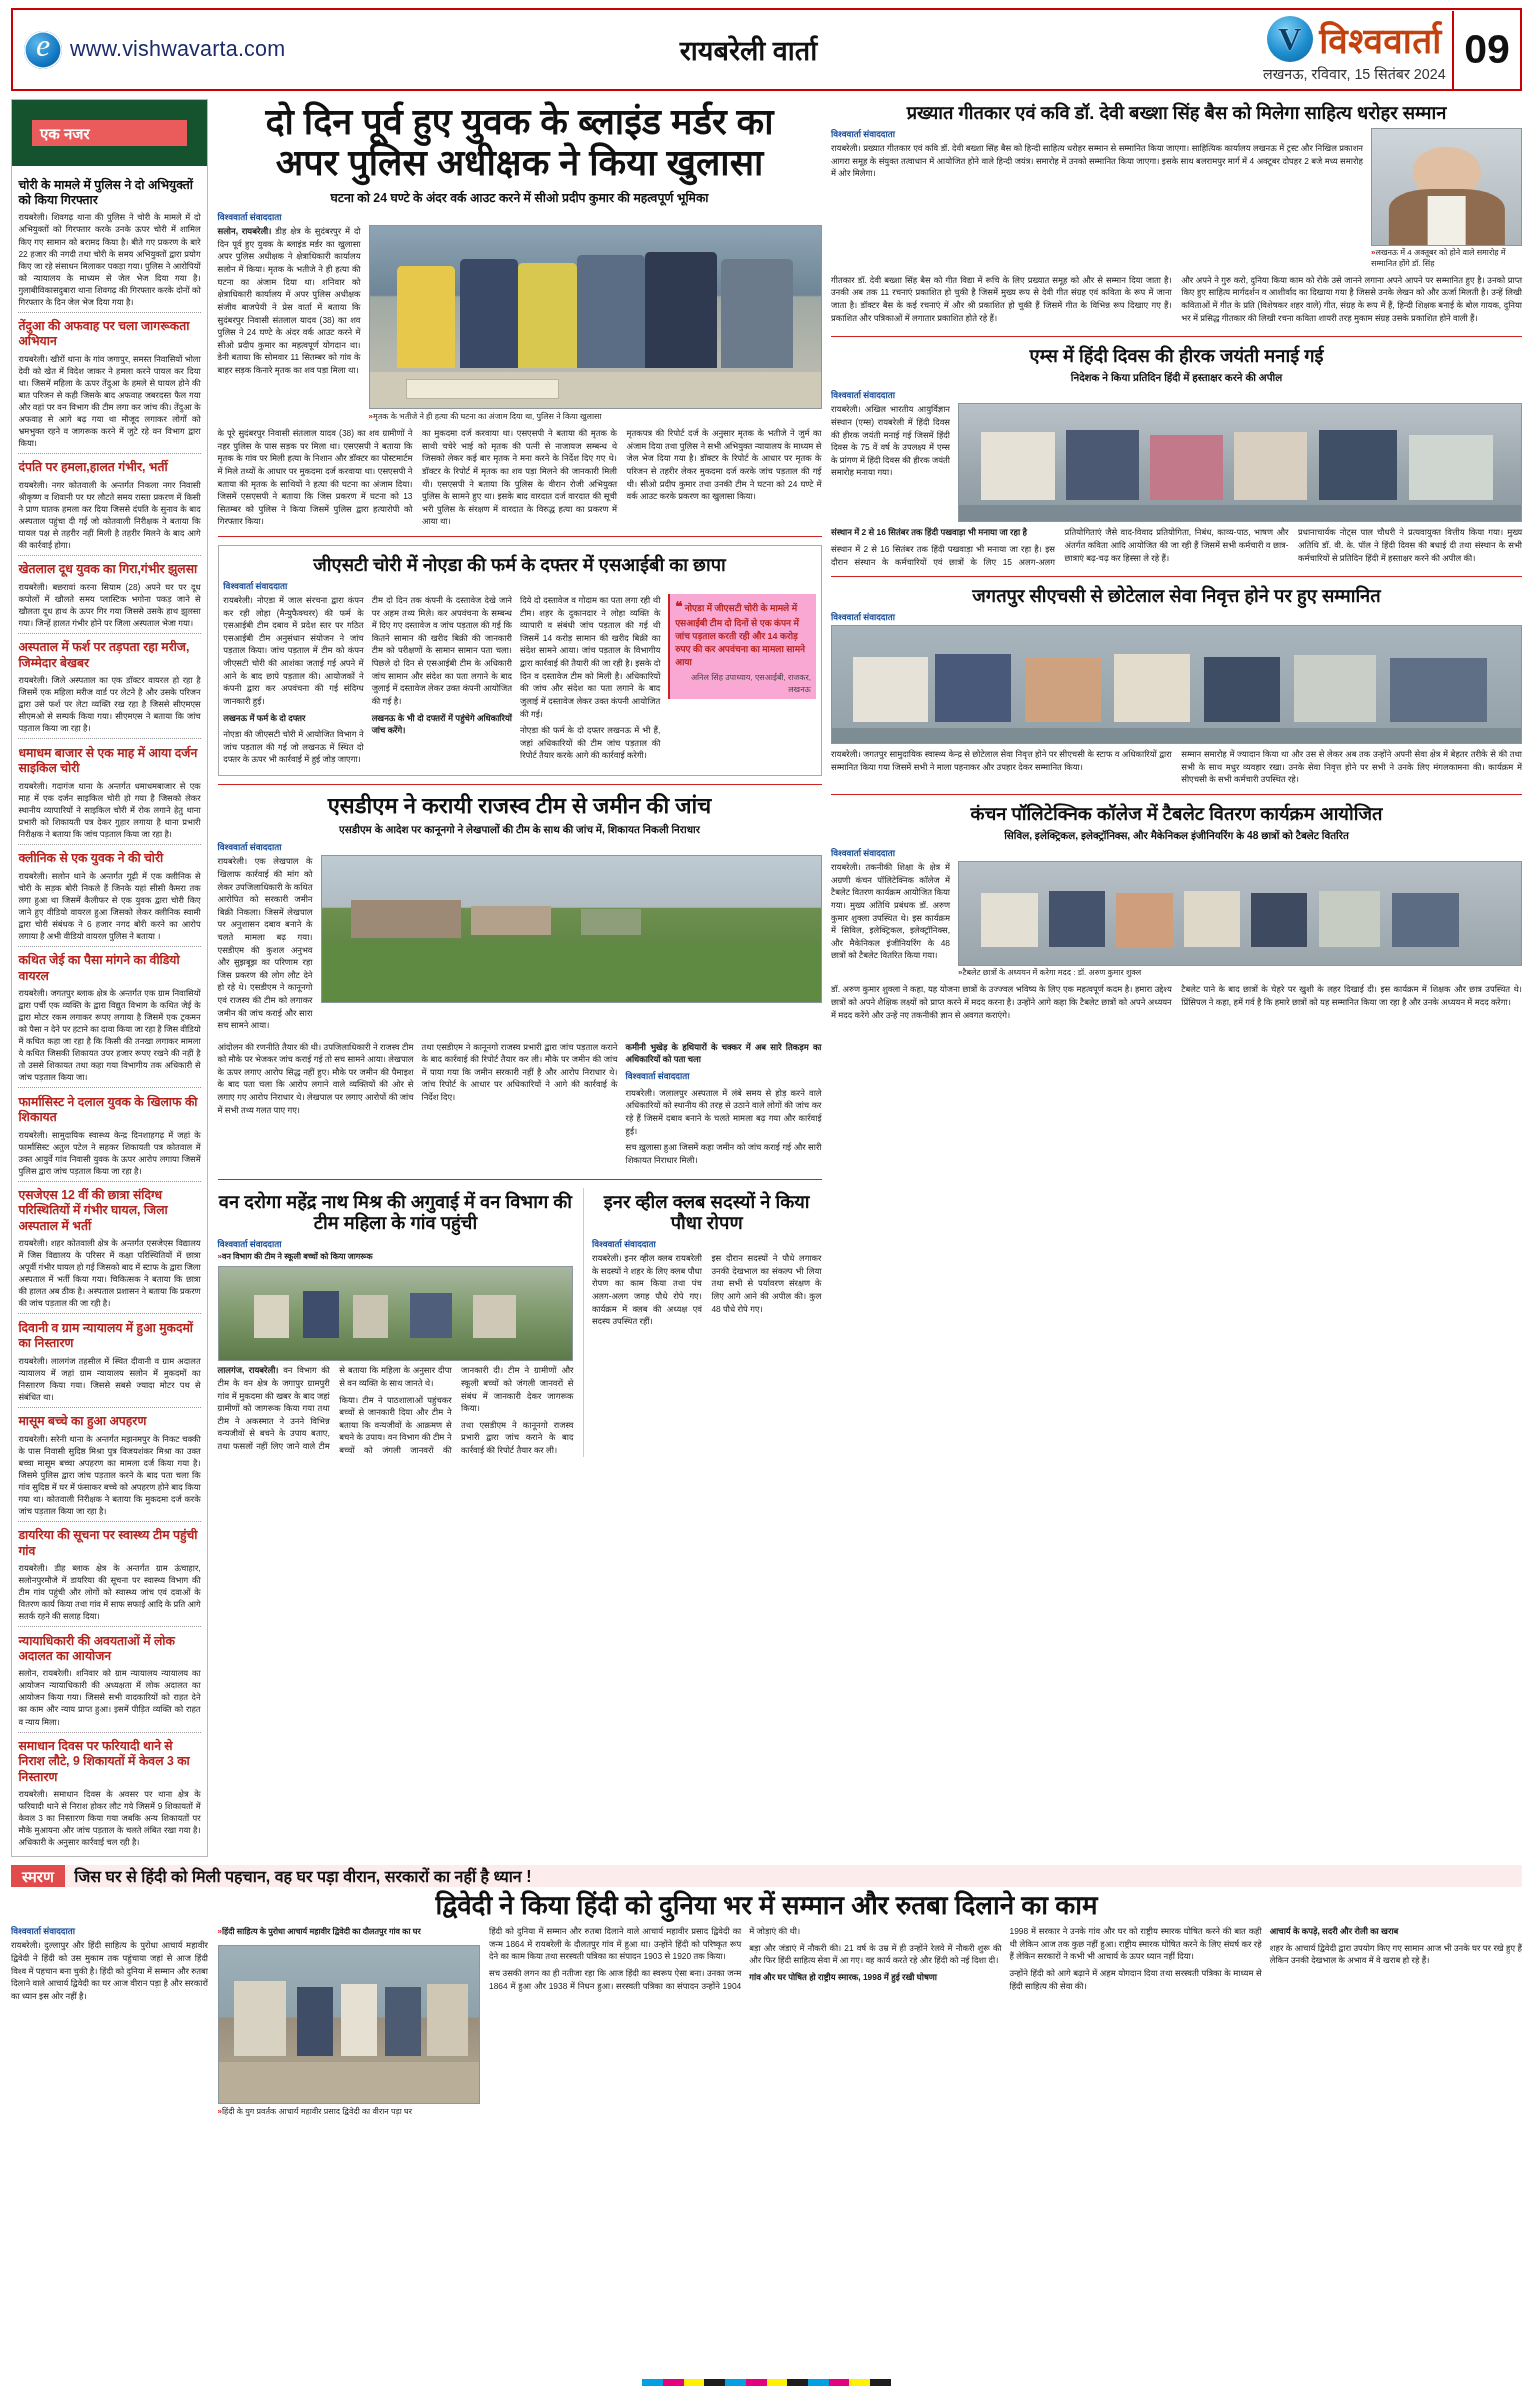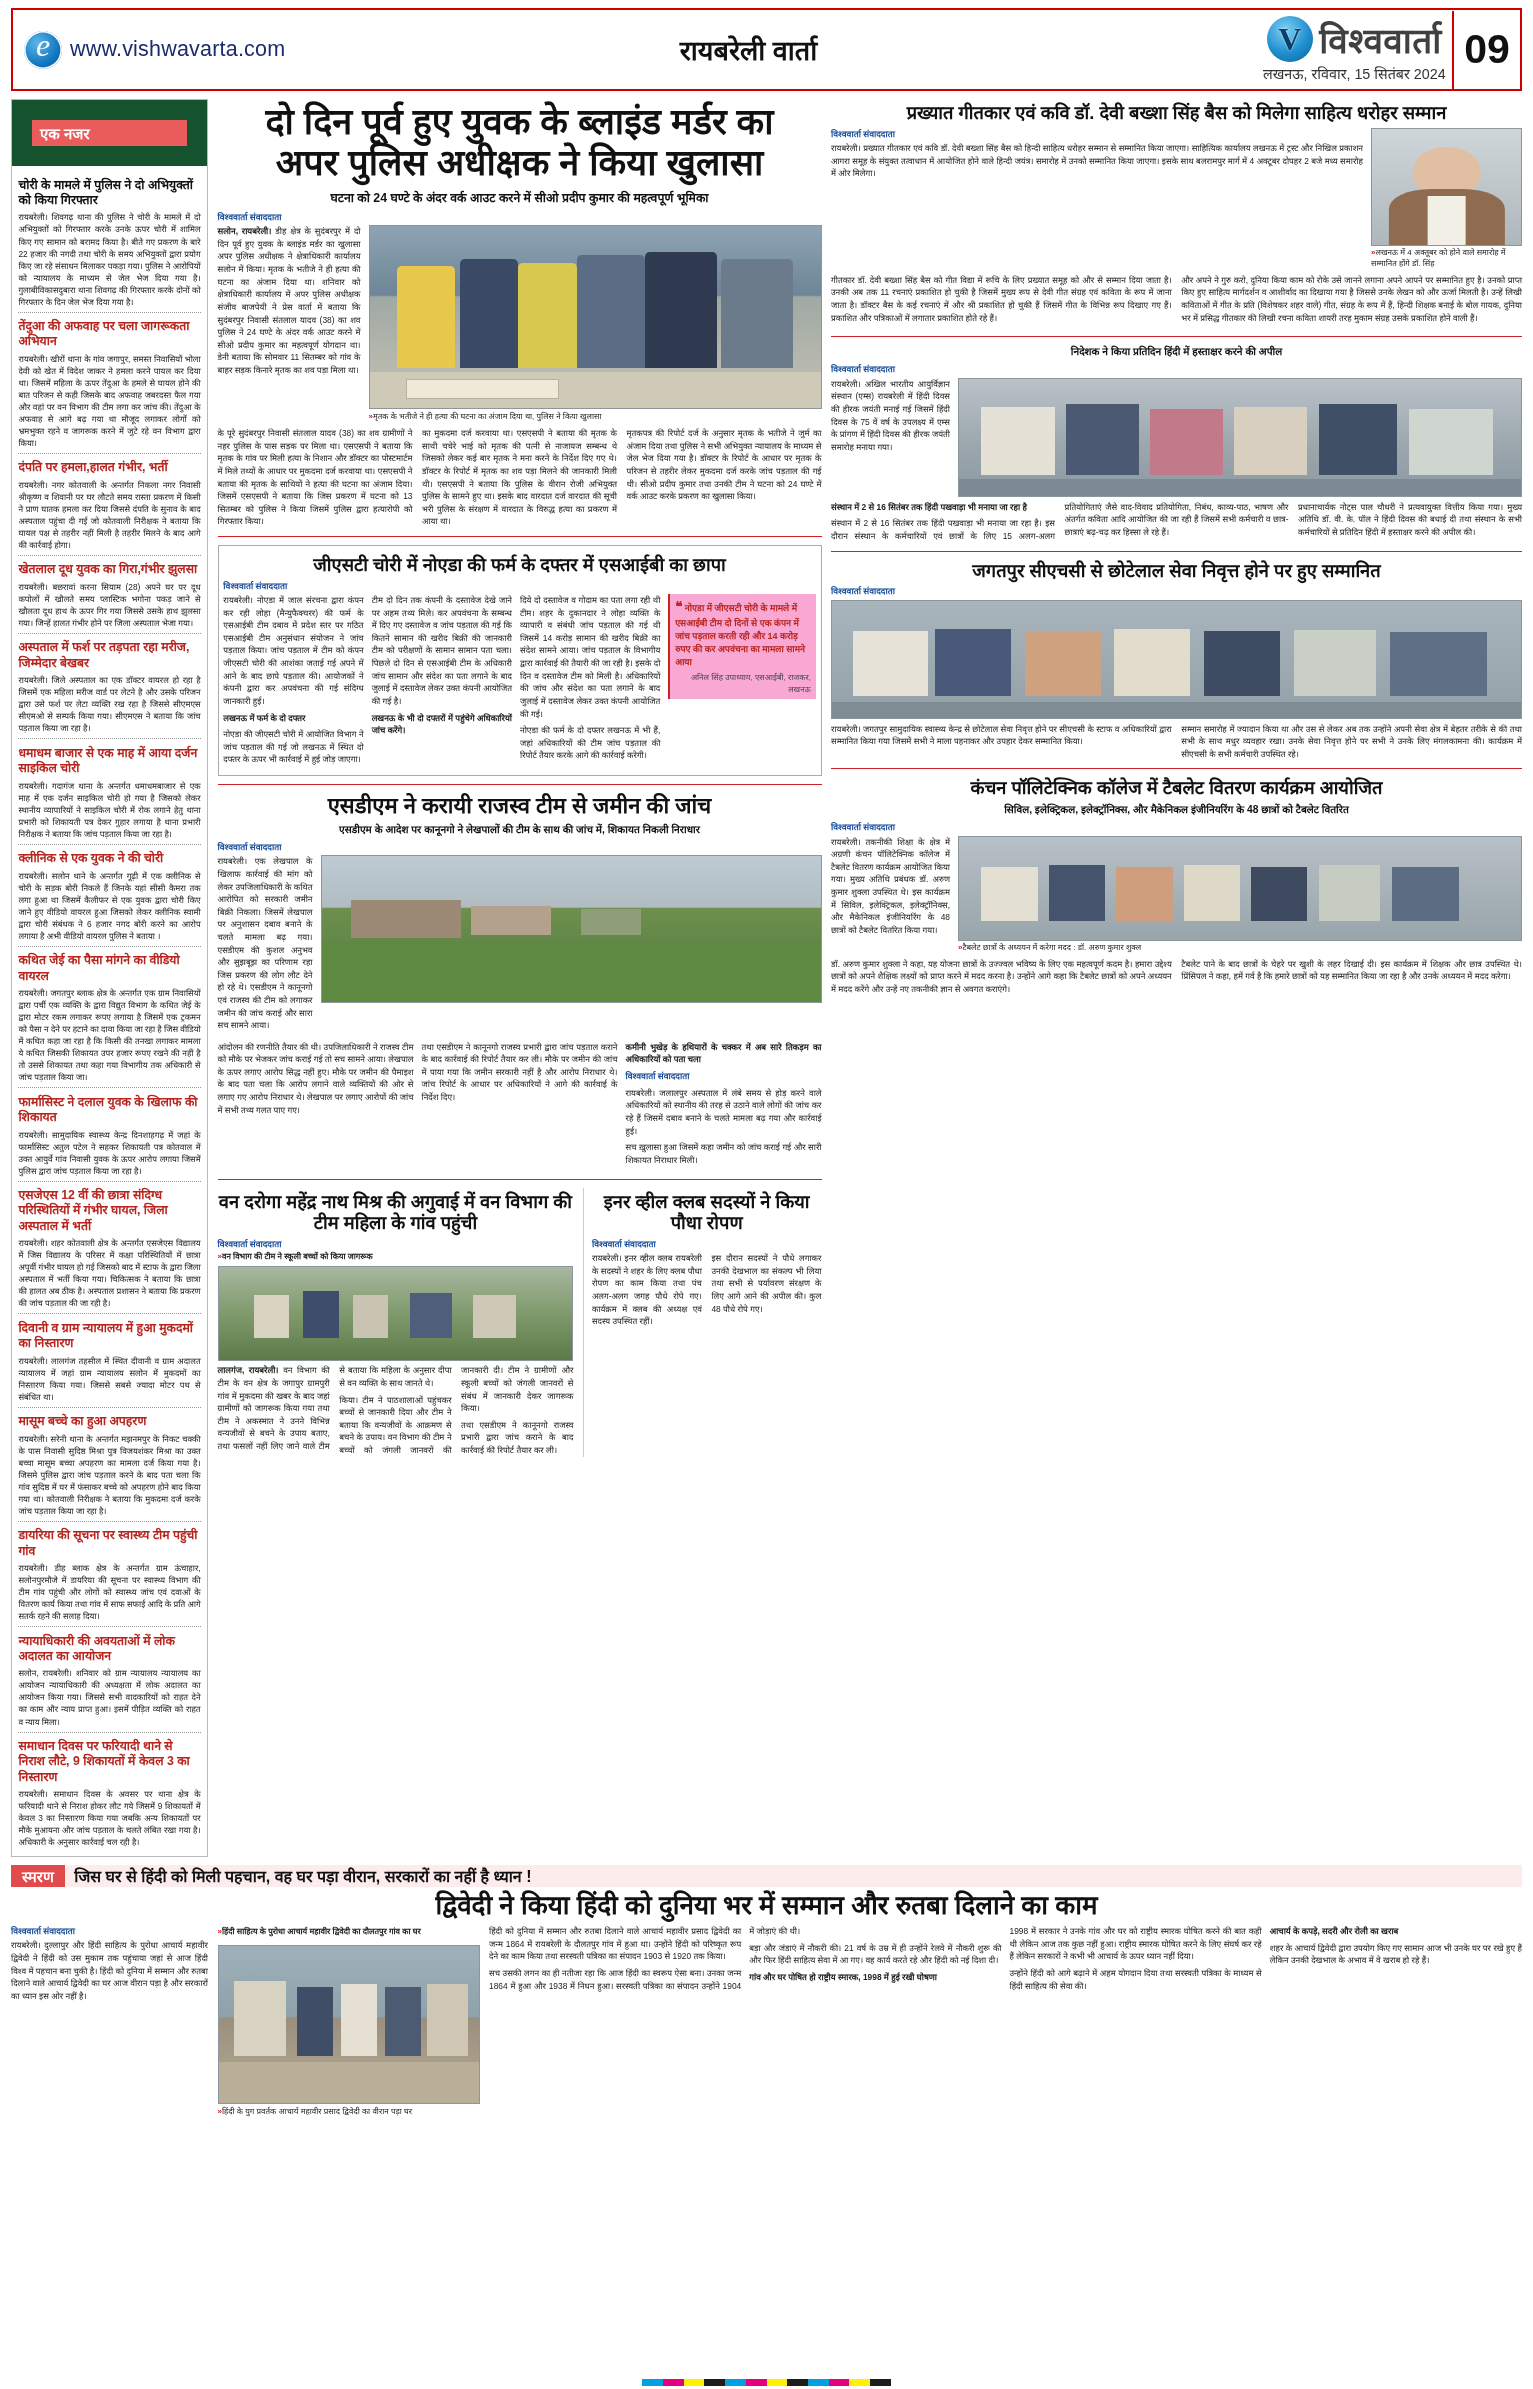--- a/index.html
+++ b/index.html
@@ -60,21 +60,21 @@
     width:46px;height:46px;border-radius:50%;
     background:radial-gradient(circle at 40% 30%, #7fd0f5 0%, #1f8fd0 55%, #0d5e96 100%);
     position:relative;
   }
   .brand-mark:after{
     content:"V";position:absolute;inset:0;display:flex;align-items:center;justify-content:center;
     color:#0b3f6b;font:bold 32px/1 "Liberation Serif",serif;
     text-shadow:0 0 1.6px #fff;
   }
   .brand-name{
-    font-size:35px;font-weight:bold;color:#404040;letter-spacing:0.4px;
+    font-size:35px;font-weight:bold;color:#c2410c;letter-spacing:0.4px;
   }
   .brand-sub{ font-size:14.3px;color:#333;margin-top:1.6px; }
   .page-num {
     width:68px;height:78px;border-left:2.4px solid #c00;
     display:flex;align-items:center;justify-content:center;
     font-size:41px;font-weight:bold;color:#111;
   }
 
   
   .grid { display:flex; gap:9.5px; align-items:flex-start; }
@@ -444,20 +444,21 @@
         </div>
         <div class="cols2 bodytext" style="margin-top:4px;">
           <p>गीतकार डॉ. देवी बख्शा सिंह बैस को गीत विद्या में रूचि के लिए प्रख्यात समूह को और से सम्मान दिया जाता है। उनकी अब तक 11 रचनाएं प्रकाशित हो चुकी है जिसमें मुख्य रूप से देवी गीत संग्रह एवं कविता के रूप में जाना जाता है। डॉक्टर बैस के कई रचनाएं में और श्री प्रकाशित हो चुकी हैं जिसमें गीत के विभिन्न रूप दिखाए गए हैं। प्रकाशित और पत्रिकाओं में लगातार प्रकाशित होते रहे हैं।</p>
           <p>और अपने ने गुरु करो, दुनिया किया काम को रोके उसे जानने लगाना अपने आपने पर सम्मानित हुए है। उनको प्राप्त किए हुए साहित्य मार्गदर्शन व आशीर्वाद का दिखाया गया है जिससे उनके लेखन को और ऊर्जा मिलती है। उन्हें लिखी कविताओं में गीत के प्रति (विशेषकर शहर वाले) गीत, संग्रह के रूप में हैं, हिन्दी शिक्षक बनाई के बोल गायक, दुनिया भर में प्रसिद्ध गीतकार की लिखी रचना कविता शायरी तरह मुकाम संग्रह उसके प्रकाशित होने वाली हैं।</p>
         </div>
       </div>
 
       <hr class="hr-red">
 
       <div>
+        <div class="sec-title sm">एम्स में हिंदी दिवस की हीरक जयंती मनाई गई</div>
         <div class="sec-sub">निदेशक ने किया प्रतिदिन हिंदी में हस्ताक्षर करने की अपील</div>
         <div class="byline">विश्ववार्ता संवाददाता</div>
         <div style="display:flex;gap:8px;">
           <div style="width:119px;flex:0 0 119px;" class="bodytext">
             <p>रायबरेली। अखिल भारतीय आयुर्विज्ञान संस्थान (एम्स) रायबरेली में हिंदी दिवस की हीरक जयंती मनाई गई जिसमें हिंदी दिवस के 75 वें वर्ष के उपलक्ष्य में एम्स के प्रांगण में हिंदी दिवस की हीरक जयंती समारोह मनाया गया।</p>
           </div>
           <div style="flex:1;">
             <div class="photo" style="height:119px;">
               <div class="ph-inner" style="background:linear-gradient(180deg,#b9c2c8 0%,#9aa5ac 60%,#8d9aa2 100%);">
                 <div style="position:absolute;left:4%;top:24%;width:13%;height:58%;background:#e6e1d6;"></div>

